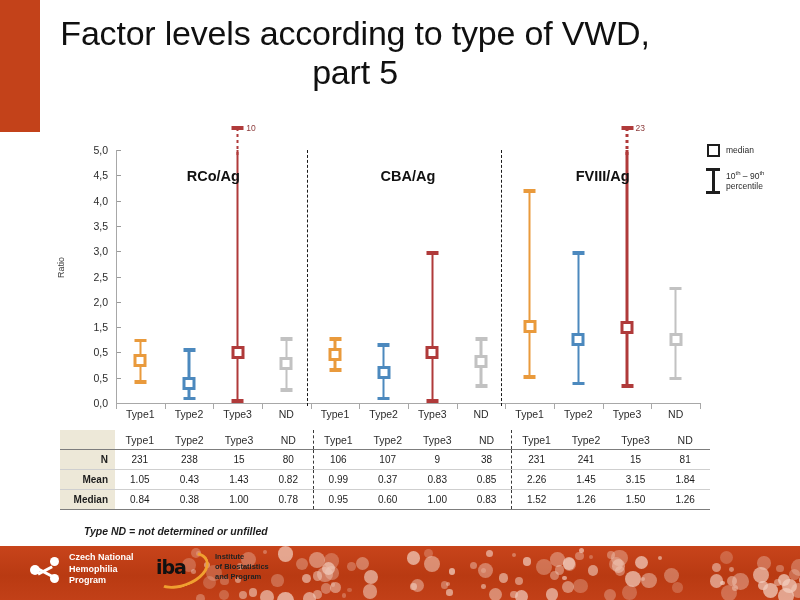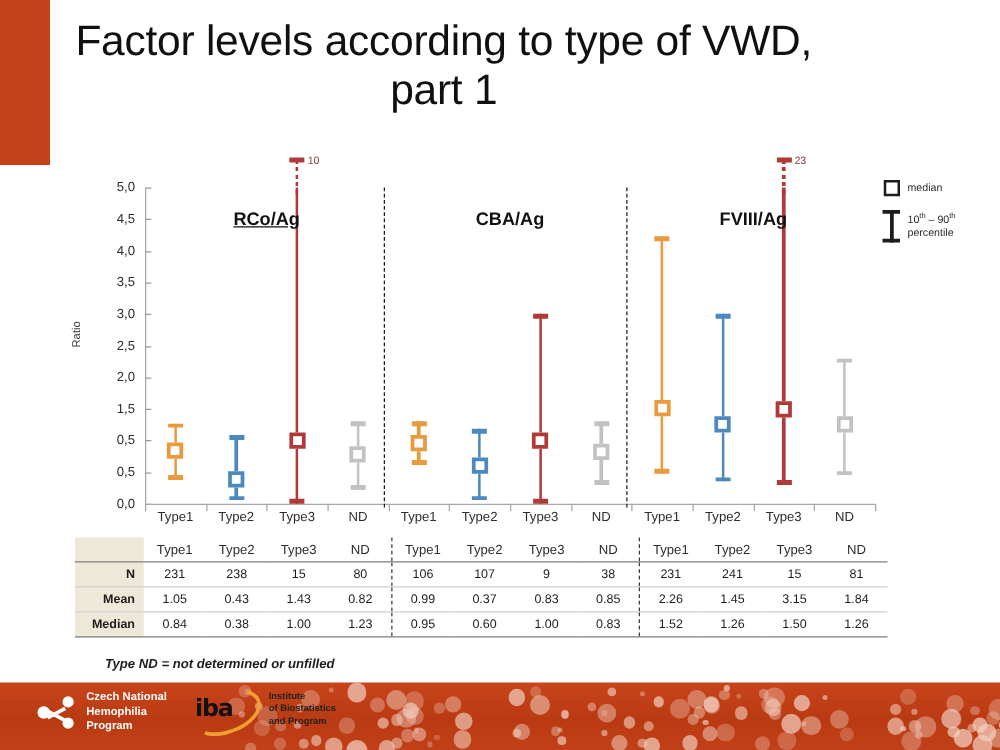--- a/index.html
+++ b/index.html
@@ -92,21 +92,21 @@
   .iba .word{position:absolute;left:6px;top:5px;font-size:19px;font-weight:bold;color:#111;letter-spacing:-1px;font-family:"DejaVu Sans",sans-serif;}
   .iba-txt{font-size:7.5px;font-weight:bold;color:#222;line-height:1.35;margin-left:1px;}
 </style>
 </head>
 <body>
 
 <div class="slide">
 
   <div class="left-bar"></div>
 
-  <div class="title">Factor levels according to type of VWD, part 1</div>
+  <div class="title">Factor levels according to type of VWD, part 5</div>
 
 
   <div class="legend">
     <div class="leg-row">
       <span class="leg-gl">
           <span class="leg-sq"></span>
         </span>
       <span class="leg-tx">median</span>
     </div>
     <div class="leg-row">
@@ -222,21 +222,21 @@
           <div class="note" style="top: -27px;">23</div>
         </div>
         <div class="bw" style="left: 559.667px; top: 0px; width: 1px; height: 253px;">
           <div class="stem" style="top: 136.62px; height: 93.61px; background: rgb(194, 194, 194);"></div>
           <div class="cap" style="top: 136.62px; background: rgb(194, 194, 194);"></div>
           <div class="cap" style="top: 226.63px; background: rgb(194, 194, 194);"></div>
           <div class="med" style="top: 182.744px; border-color: rgb(194, 194, 194);"></div>
         </div>
       </div>
     <div id="deco">
-        <div class="panel-title" style="left: 153.333px; top: 18px; text-decoration: underline;">RCo/Ag</div>
+        <div class="panel-title" style="left: 153.333px; top: 18px;">RCo/Ag</div>
         <div class="xlabel" style="left: 80.3333px;">Type1</div>
         <div class="xtickmark" style="left: 56px;"></div>
         <div class="xlabel" style="left: 129px;">Type2</div>
         <div class="xtickmark" style="left: 104.667px;"></div>
         <div class="xlabel" style="left: 177.667px;">Type3</div>
         <div class="xtickmark" style="left: 153.333px;"></div>
         <div class="xlabel" style="left: 226.333px;">ND</div>
         <div class="xtickmark" style="left: 202px;"></div>
         <div class="panel-title" style="left: 348px; top: 18px;">CBA/Ag</div>
         <div class="panel-sep" style="left: 246.667px;"></div>
@@ -310,21 +310,21 @@
             <td class="sep">2.26</td>
             <td>1.45</td>
             <td>3.15</td>
             <td>1.84</td>
           </tr>
           <tr>
             <td class="rowlab">Median</td>
             <td>0.84</td>
             <td>0.38</td>
             <td>1.00</td>
-            <td>1.23</td>
+            <td>0.78</td>
             <td class="sep">0.95</td>
             <td>0.60</td>
             <td>1.00</td>
             <td>0.83</td>
             <td class="sep">1.52</td>
             <td>1.26</td>
             <td>1.50</td>
             <td>1.26</td>
           </tr>
         </tbody>

